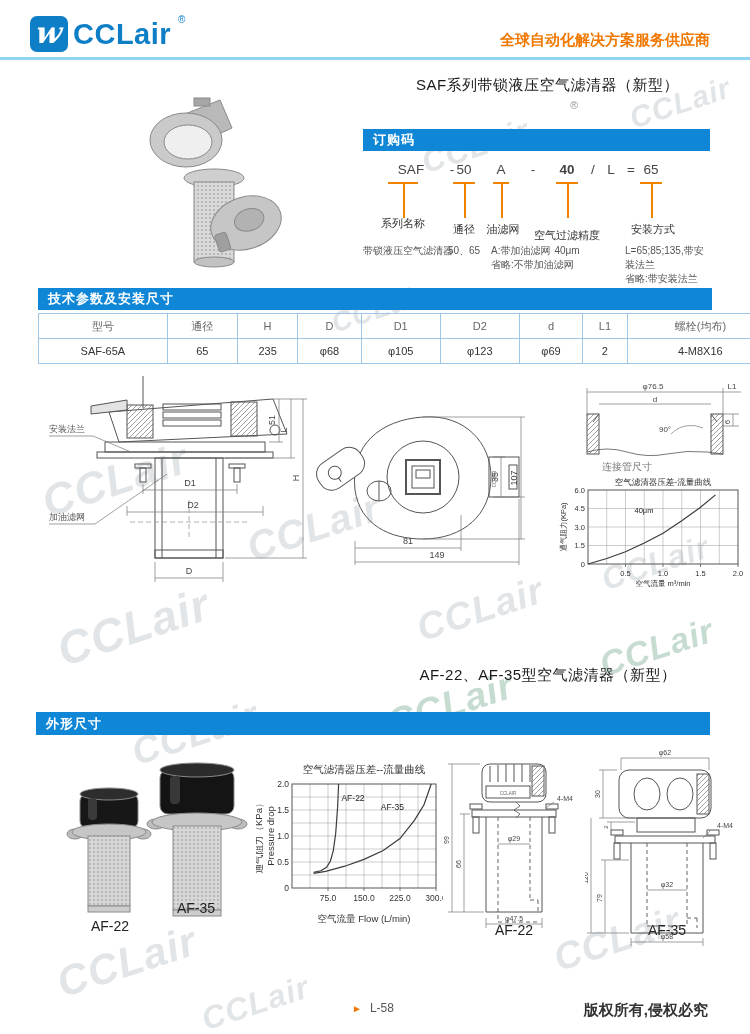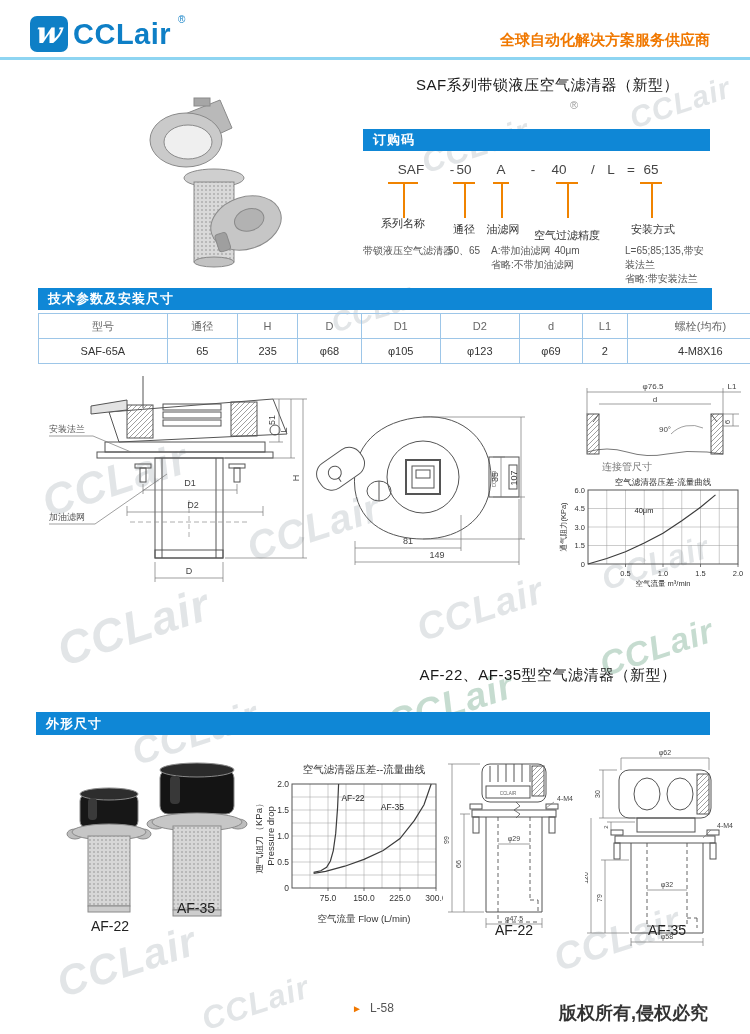--- a/index.html
+++ b/index.html
@@ -32,21 +32,21 @@
                font-size:11px;color:#333;}
   table.params th,table.params td{border:1px solid #9dc6e8;text-align:center;
                height:24px;padding:0 2px;font-weight:normal;}
   table.params th{color:#666;}
   svg{display:block;}
   svg text{font-family:"Liberation Sans",sans-serif;}
   .photo-label{position:absolute;font-size:14px;color:#222;transform:translateX(-50%);}
   .pipe-caption{position:absolute;font-size:10px;color:#777;}
   .footer-page{position:absolute;left:352px;top:1001px;font-size:12px;color:#555;}
   .footer-tri{color:#f07800;font-size:10px;margin-right:8px;}
-  .footer-copy{position:absolute;right:42px;top:1001px;font-size:18px;font-weight:bold;color:#333;}
+  .footer-copy{position:absolute;right:42px;top:1001px;font-size:15px;font-weight:bold;color:#333;}
   .reg-float{position:absolute;left:570px;top:99px;font-size:11px;color:#9a9a9a;}
 </style>
 </head>
 <body>
 
 <div class="page">
 
   <div>
     <div class="logo-box">
       <span class="logo-w">w</span>
@@ -101,21 +101,21 @@
   </svg>
 
   <div class="bluebar" style="left:363px;top:129px;width:347px;">订购码</div>
 
   <div class="abs" style="left:363px;top:140px;width:347px;height:145px;">
     <span class="code-part" style="left:48px;top:22px;">SAF</span>
     <span class="code-part" style="left:89px;top:22px;">-</span>
     <span class="code-part" style="left:101px;top:22px;">50</span>
     <span class="code-part" style="left:138px;top:22px;">A</span>
     <span class="code-part" style="left:170px;top:22px;">-</span>
-    <span class="code-part" style="left:196px;top:22px;">40</span>
+    <span class="code-part" style="left:204px;top:22px;font-weight:bold;">40</span>
     <span class="code-part" style="left:230px;top:22px;">/</span>
     <span class="code-part" style="left:248px;top:22px;">L</span>
     <span class="code-part" style="left:268px;top:22px;">=</span>
     <span class="code-part" style="left:288px;top:22px;">65</span>
 
     <div class="code-underline" style="left:25px;top:42px;width:30px;"></div>
     <div class="code-underline" style="left:90px;top:42px;width:22px;"></div>
     <div class="code-underline" style="left:130px;top:42px;width:16px;"></div>
     <div class="code-underline" style="left:193px;top:42px;width:22px;"></div>
     <div class="code-underline" style="left:277px;top:42px;width:22px;"></div>

